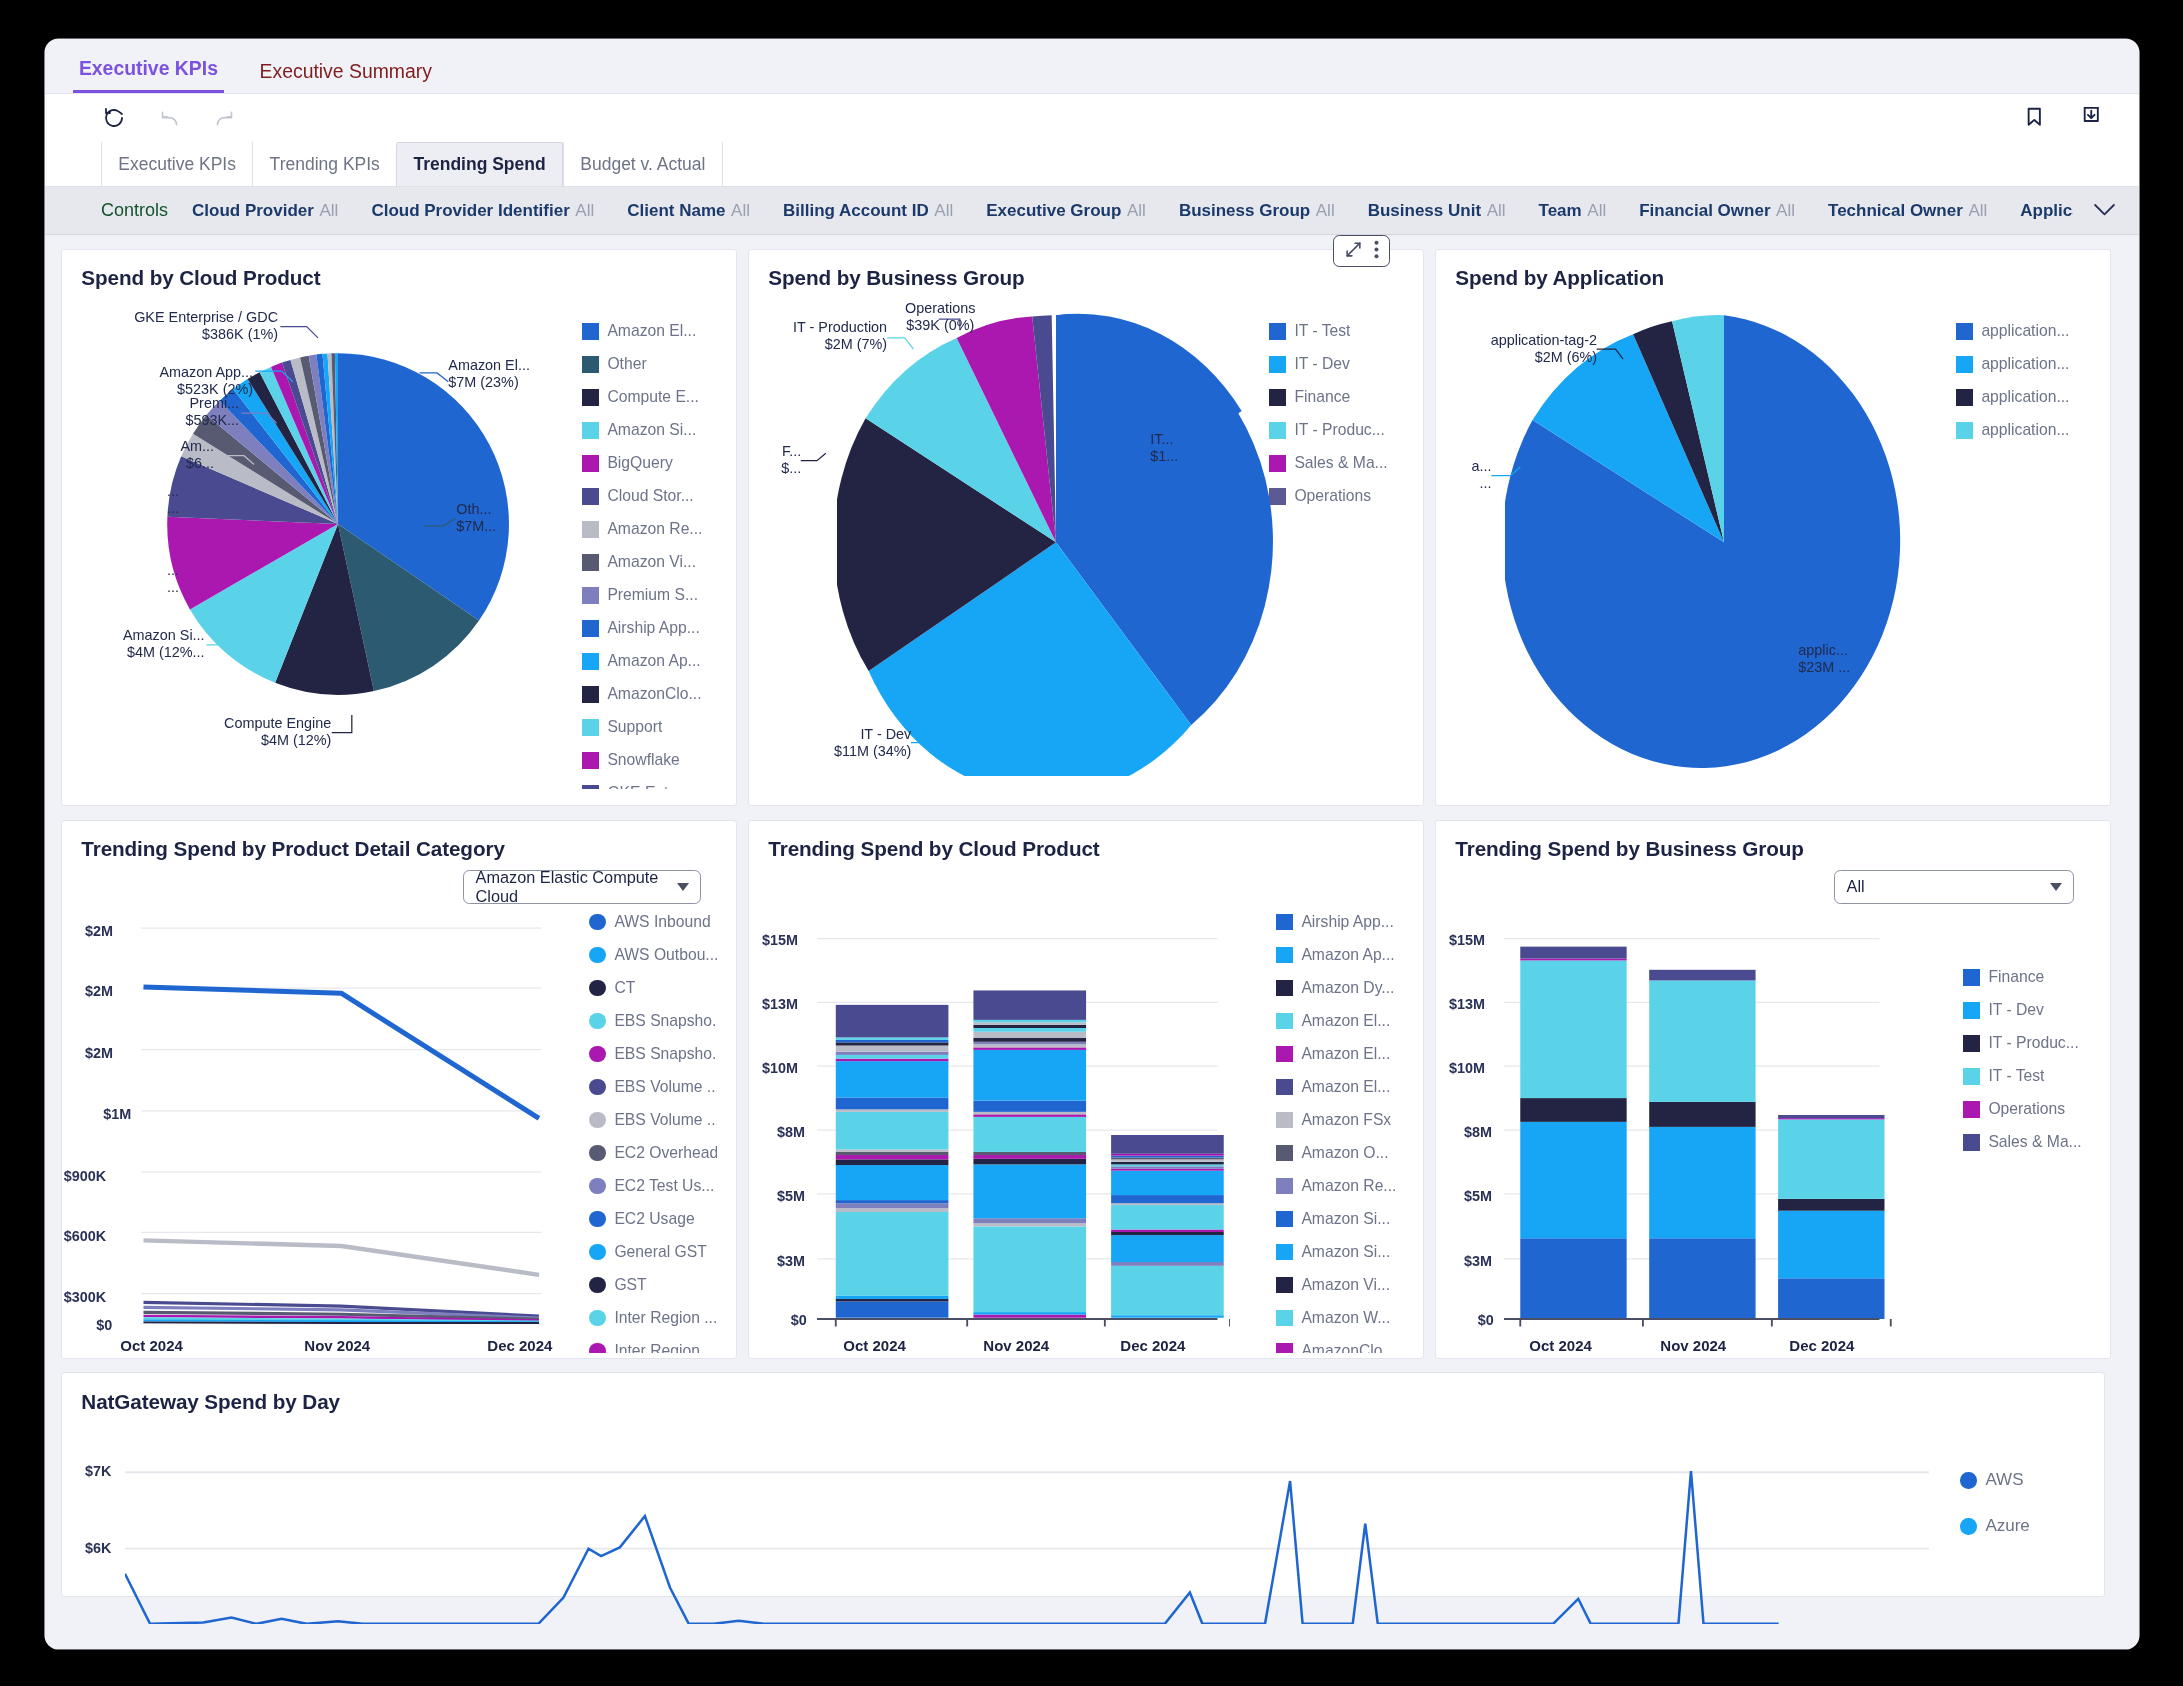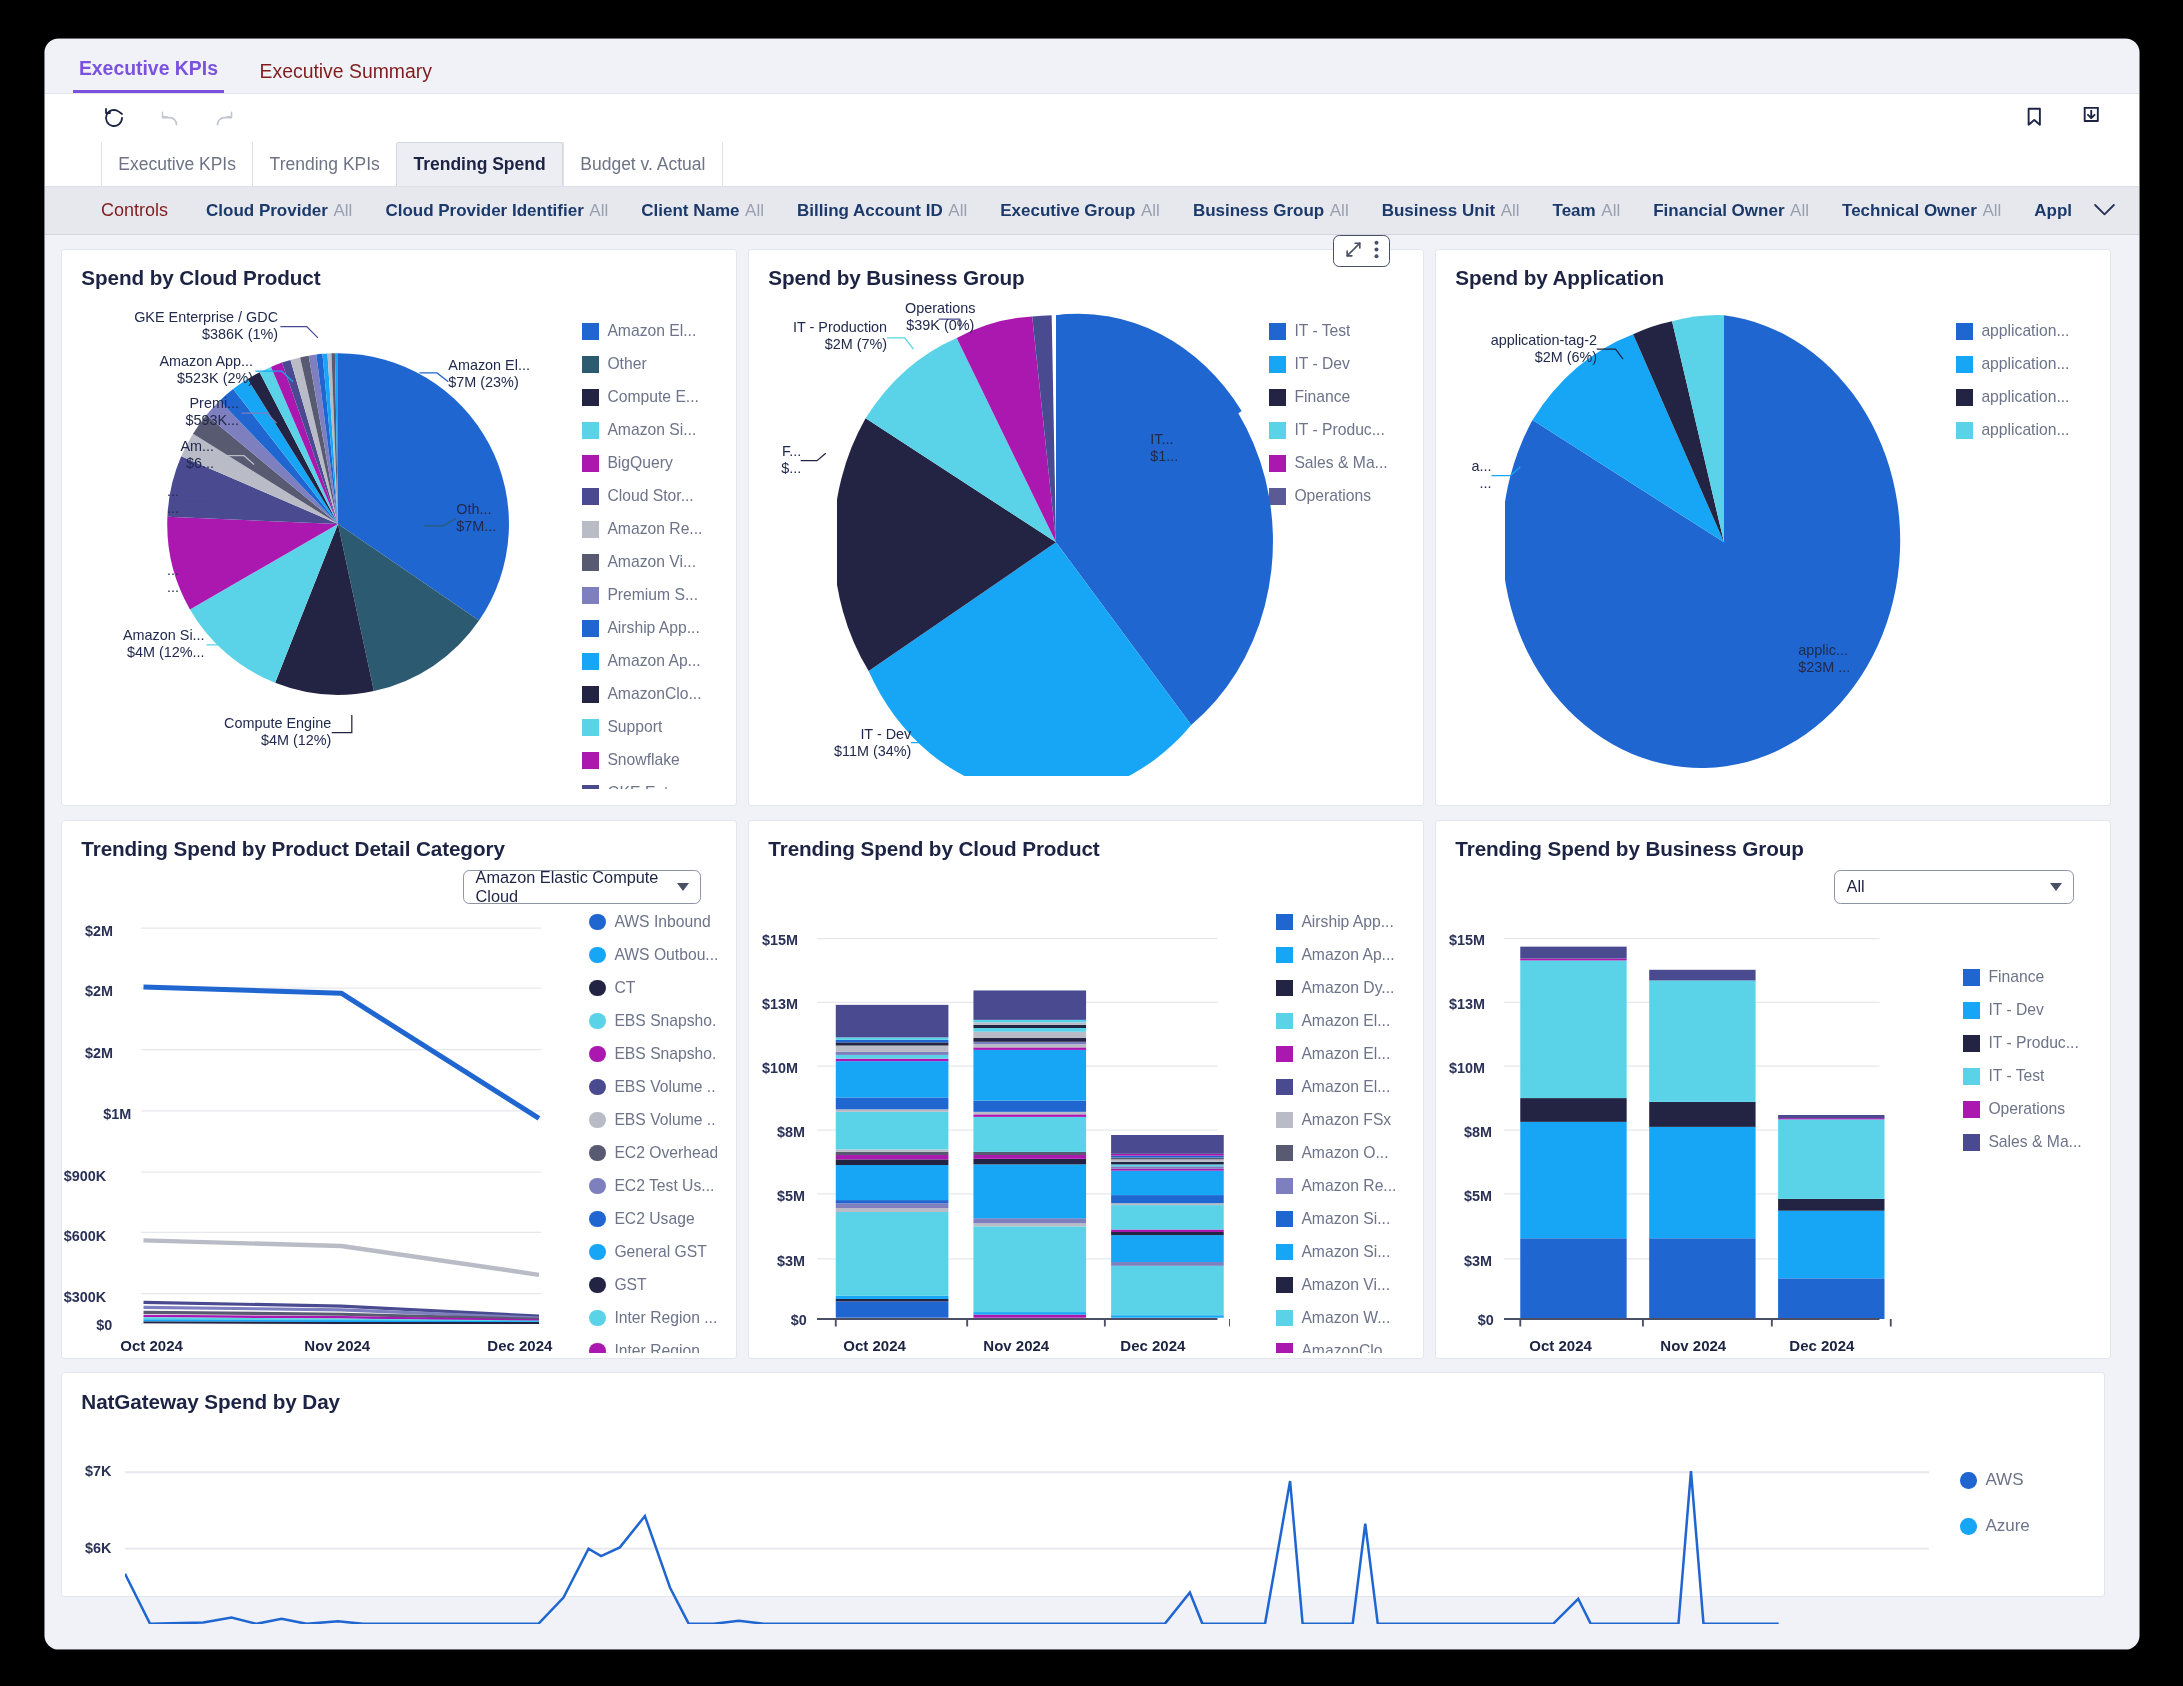--- a/index.html
+++ b/index.html
@@ -89,21 +89,21 @@
   .controls-bar {
     height: 48px;
     background: #e6e8ee;
     display: flex;
     align-items: center;
     padding-left: 56px;
     padding-right: 22.5px;
     position: relative;
     border-bottom: 0.6px solid #d2d5de;
   }
-  .controls-label { font-size: 18px; color: #7f1d1d; margin-right: 38px; white-space: nowrap; }
+  .controls-label { font-size: 18px; color: #14532d; margin-right: 24px; white-space: nowrap; }
   .filter-list { display: flex; align-items: center; gap: 33px; flex: 1; overflow: hidden; }
   .filter { font-size: 17px; white-space: nowrap; cursor: pointer; }
   .filter .fname { color: #1b3a6b; font-weight: 700; }
   .filter .fval { color: #9aa0b0; margin-left: 5.6px; }
   .chev-more { margin-left: auto; padding-left: 19px; cursor: pointer; }
 
   
   .dash {
     background: #f1f2f7;
     padding: 13.8px 16.3px 0 16.3px;
@@ -324,21 +324,21 @@
               <polyline points="216,258 260,258 276,272" fill="none" stroke="#b9bcc6" stroke-width="2"></polyline>
               <polyline points="160,330 204,330 216,340" fill="none" stroke="#494a90" stroke-width="2"></polyline>
               <polyline points="160,455 196,455 208,462" fill="none" stroke="#ab18b0" stroke-width="2"></polyline>
               <polyline points="200,560 240,560 252,548" fill="none" stroke="#5ad3e8" stroke-width="2"></polyline>
               <polyline points="400,700 432,700 432,672" fill="none" stroke="#232444" stroke-width="2"></polyline>
               <polyline points="548,370 578,370 598,358" fill="none" stroke="#2c5a70" stroke-width="2"></polyline>
               <polyline points="540,126 568,126 586,140" fill="none" stroke="#1f66d0" stroke-width="2"></polyline>
             </svg>
             <div class="plabel r" style="left:8.8px;top:15px;width:188px">GKE Enterprise / GDC
 $386K (1%)</div>
-            <div class="plabel r" style="left:8.8px;top:59px;width:163px">Amazon App...
+            <div class="plabel r" style="left:8.8px;top:70px;width:163px">Amazon App...
 $523K (2%)</div>
             <div class="plabel r" style="left:8.8px;top:101px;width:149px">Premi...
 $593K...</div>
             <div class="plabel r" style="left:8.8px;top:144px;width:124px">Am...
 $6...</div>
             <div class="plabel r" style="left:8.8px;top:189px;width:89px">...
 ...</div>
             <div class="plabel r" style="left:8.8px;top:268px;width:89px">...
 ...</div>
             <div class="plabel r" style="left:1.3px;top:333px;width:122px">Amazon Si...

